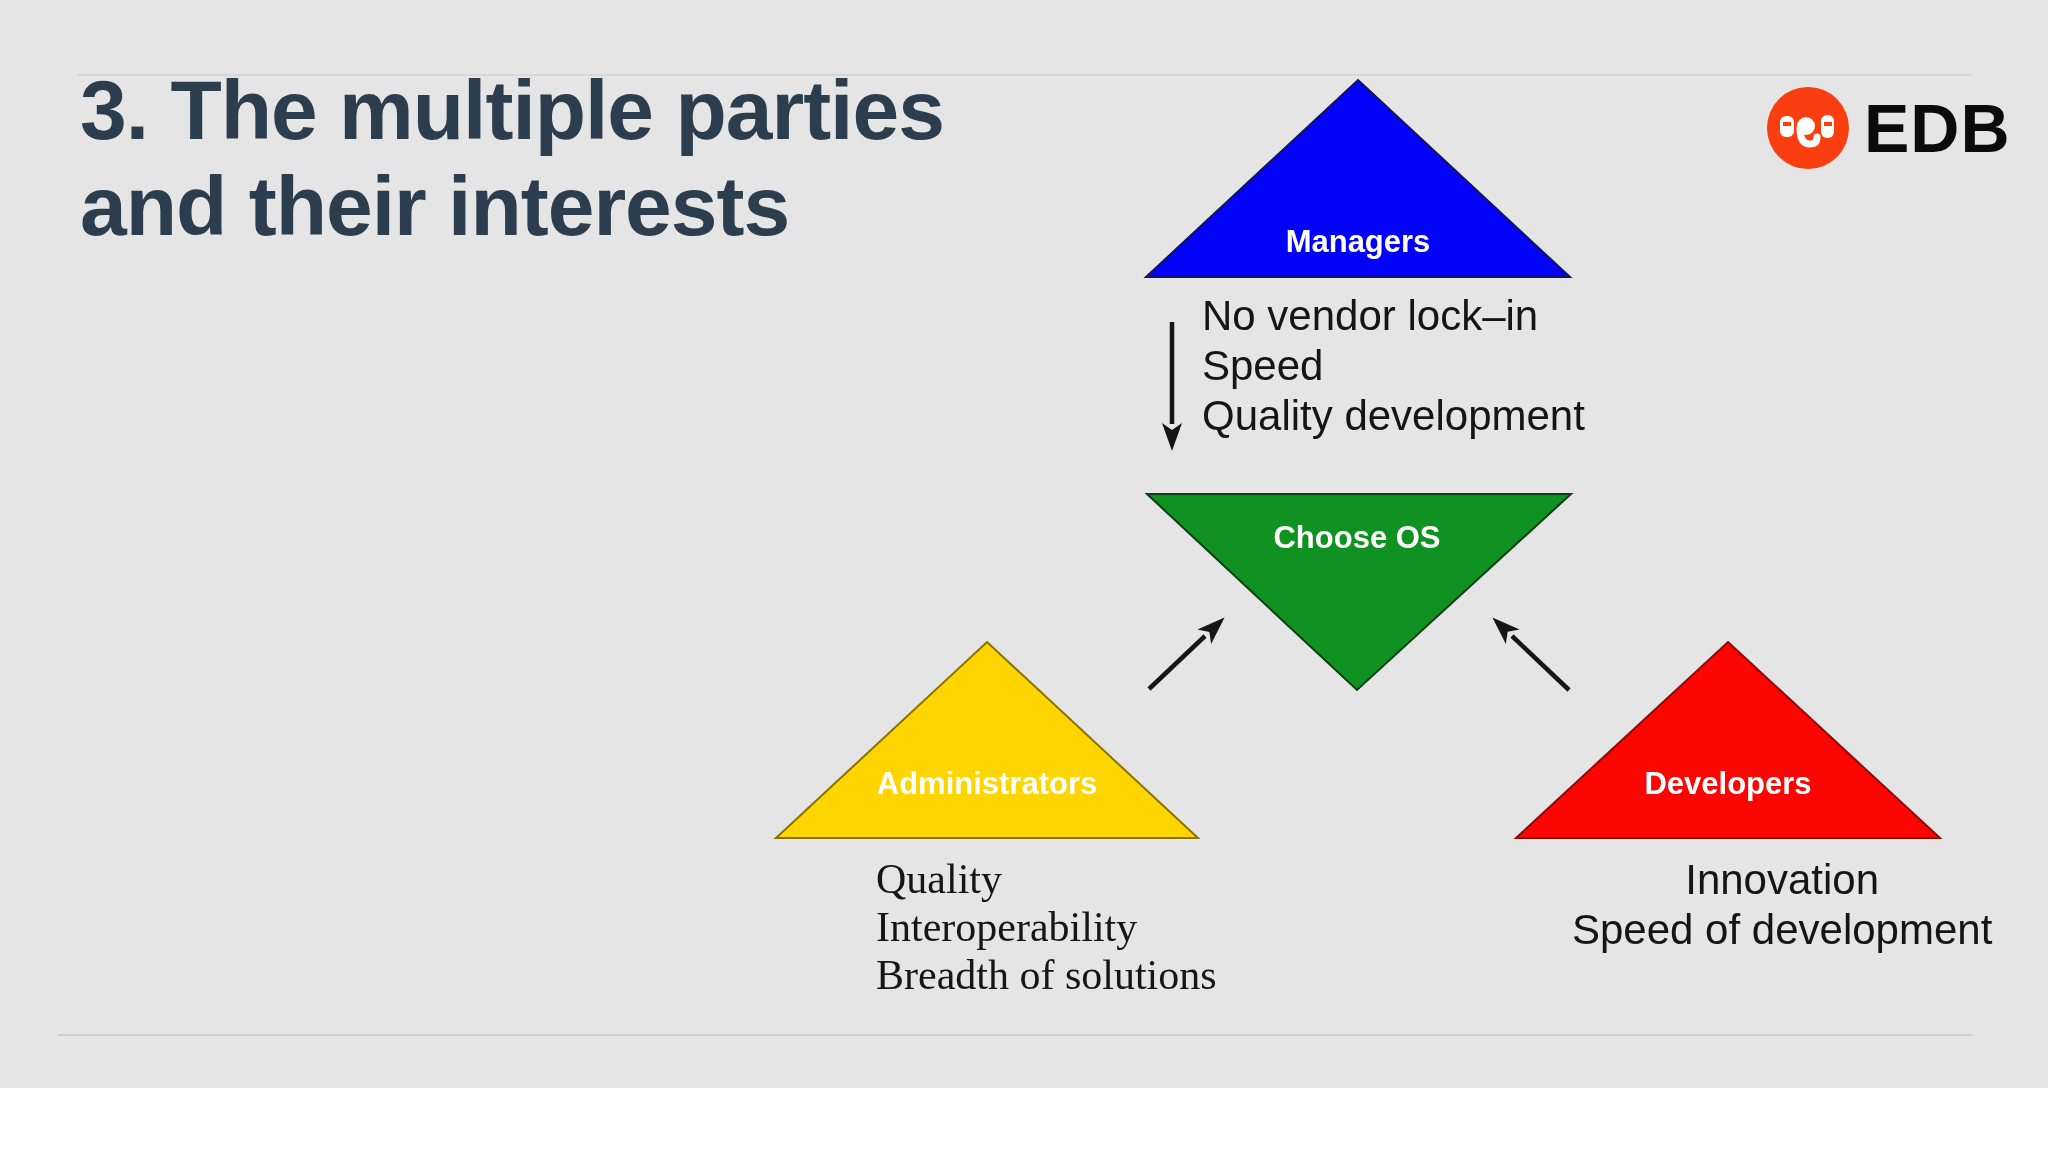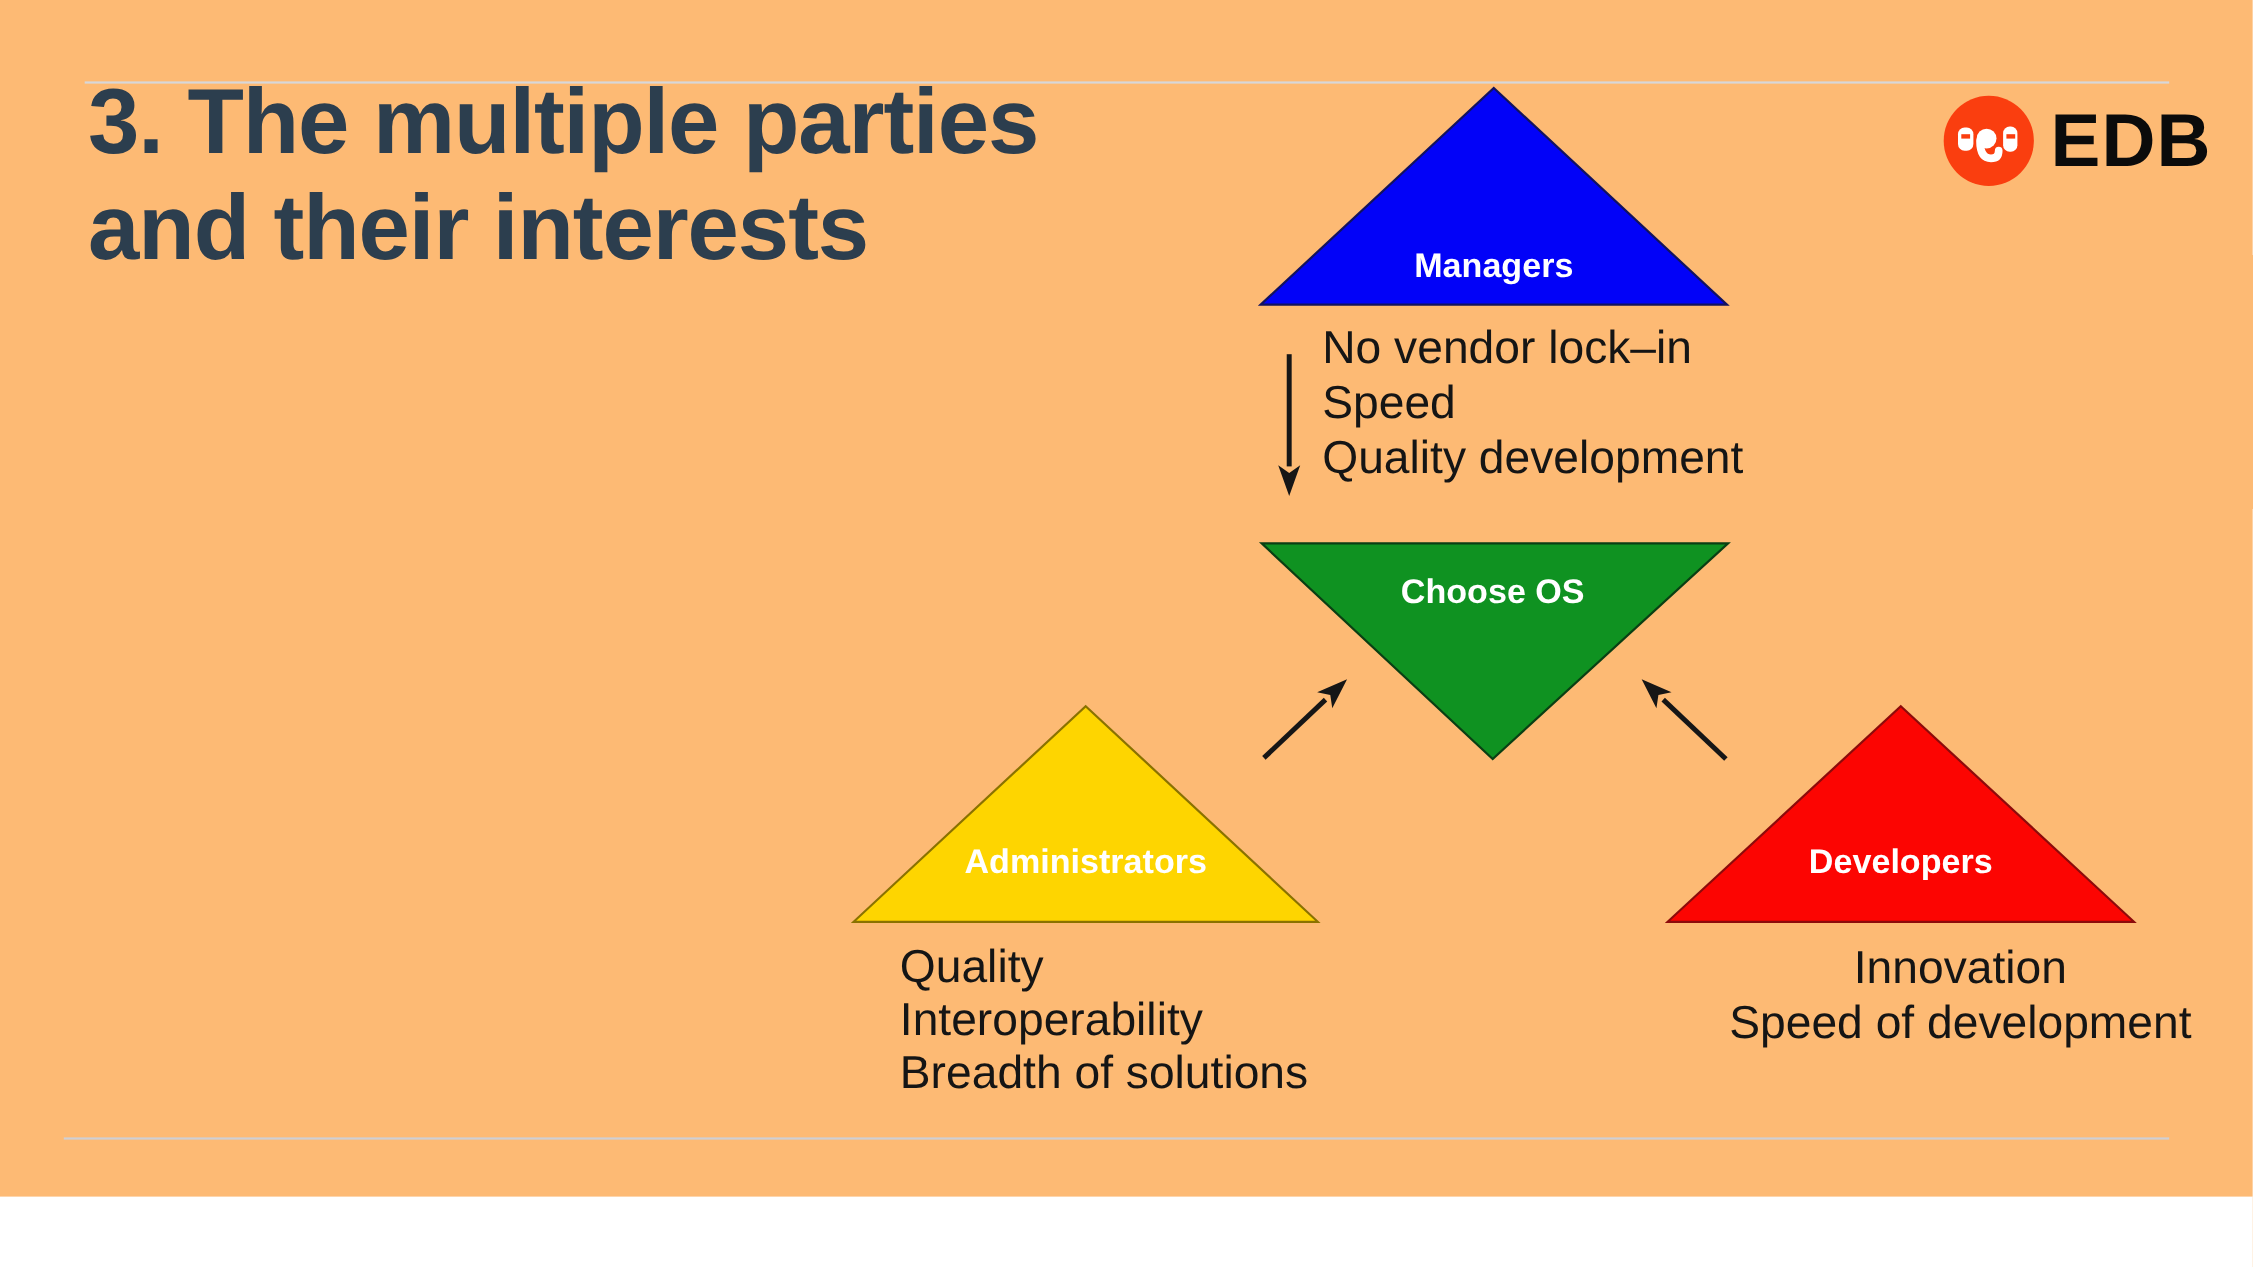--- a/index.html
+++ b/index.html
@@ -1,17 +1,17 @@
 <!DOCTYPE html>
 <html><head>
 <meta charset="utf-8">
 <style>
   html,body{margin:0;padding:0;background:#fff;}
   .slide{
-    position:relative;width:2048px;height:1088px;background:#fdba74;overflow:hidden;
+    position:relative;width:2048px;height:1088px;background:#e5e5e5;overflow:hidden;
     font-family:"Liberation Sans", sans-serif;
   }
   .divider{position:absolute;height:2px;background:#d7d7da;}
   .divider.top{left:77px;top:74px;width:1895px;}
   .divider.bottom{left:58px;top:1034px;width:1914px;background:#cfcfd4;}
   .title{
     position:absolute;left:80px;top:62px;margin:0;
     font-size:84px;line-height:96px;font-weight:600;color:#2c3e4e;letter-spacing:-1px;
   }
   .title .line{display:block;}
@@ -19,21 +19,21 @@
   .logo-mark{width:84px;height:84px;display:block;}
   .logo-text{font-size:68px;font-weight:700;color:#0b0b0b;letter-spacing:1px;}
   .diagram{position:absolute;left:0;top:0;width:2048px;height:1152px;}
   .node-label{
     font-family:"Liberation Sans", sans-serif;font-size:31px;font-weight:700;
     fill:#ffffff;text-anchor:middle;
   }
   .arrow{stroke:#161616;stroke-width:4.5px;}
   .interests{position:absolute;font-size:42px;line-height:50px;color:#151515;}
   .interests.managers{left:1202px;top:291px;}
-  .interests.admins{left:818px;top:855px;line-height:48px;}
+  .interests.admins{left:876px;top:855px;line-height:48px;font-family:Liberation Serif, serif;}
   .interests.devs{left:1572px;top:855px;text-align:center;}
 </style>
 </head>
 <body>
 
 <div class="slide">
 
   <div class="divider top"></div>
   <div class="divider bottom"></div>
 

